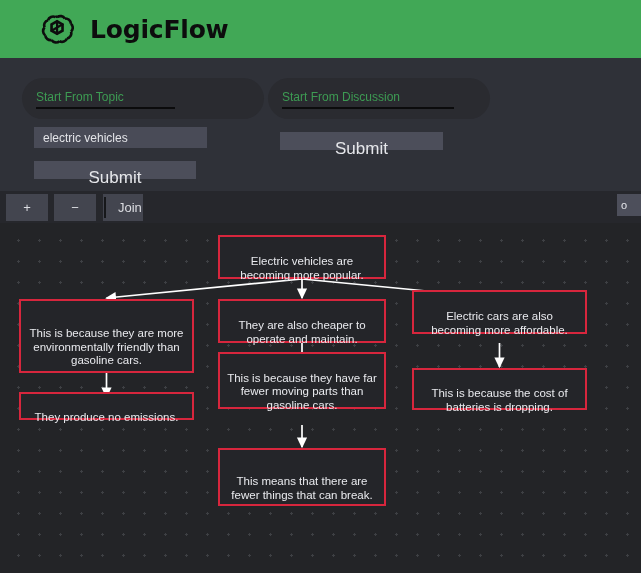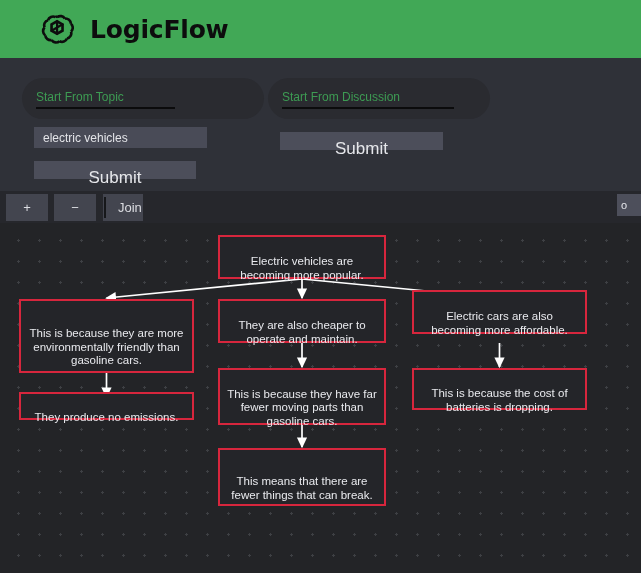--- a/index.html
+++ b/index.html
@@ -300,21 +300,21 @@
         </div>
         <div class="node" style="left: 218px; top: 76px; width: 168px; height: 44px; border-color: rgb(215, 38, 61);">
           <span>They are also cheaper to operate and maintain.</span>
         </div>
         <div class="node" style="left: 412px; top: 67px; width: 175px; height: 44px; border-color: rgb(215, 38, 61);">
           <span>Electric cars are also becoming more affordable.</span>
         </div>
         <div class="node" style="left: 19px; top: 169px; width: 175px; height: 28px; border-color: rgb(215, 38, 61);">
           <span>They produce no emissions.</span>
         </div>
-        <div class="node" style="left: 218px; top: 145px; width: 168px; height: 57px; border-color: rgb(215, 38, 61);">
+        <div class="node" style="left: 218px; top: 129px; width: 168px; height: 57px; border-color: rgb(215, 38, 61);">
           <span>This is because they have far fewer moving parts than gasoline cars.</span>
         </div>
         <div class="node" style="left: 412px; top: 145px; width: 175px; height: 42px; border-color: rgb(215, 38, 61);">
           <span>This is because the cost of batteries is dropping.</span>
         </div>
         <div class="node" style="left: 218px; top: 225px; width: 168px; height: 58px; border-color: rgb(215, 38, 61);">
           <span>This means that there are fewer things that can break.</span>
         </div>
       </div>
   </div>

